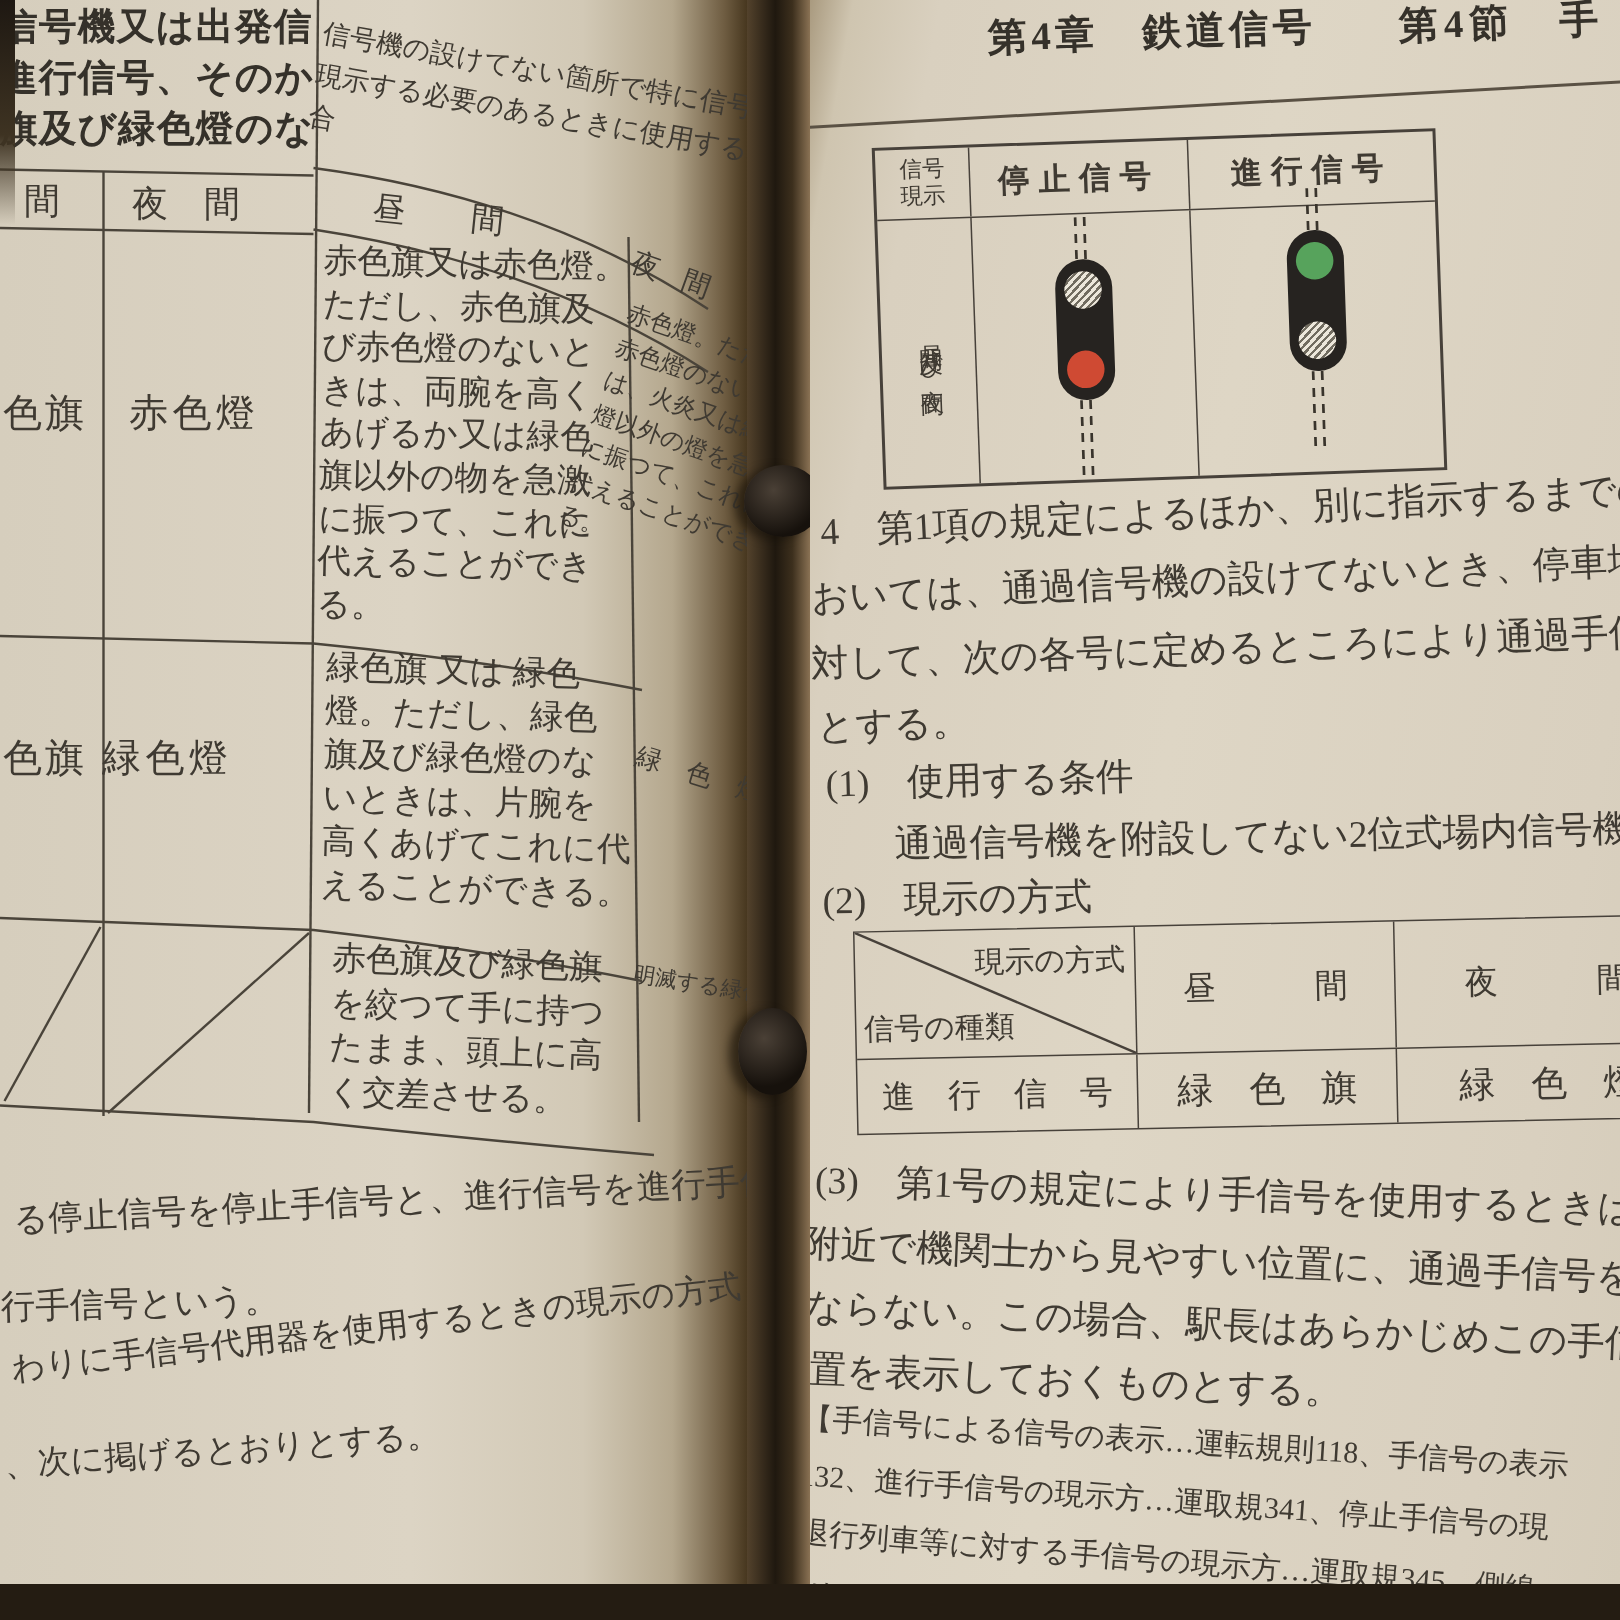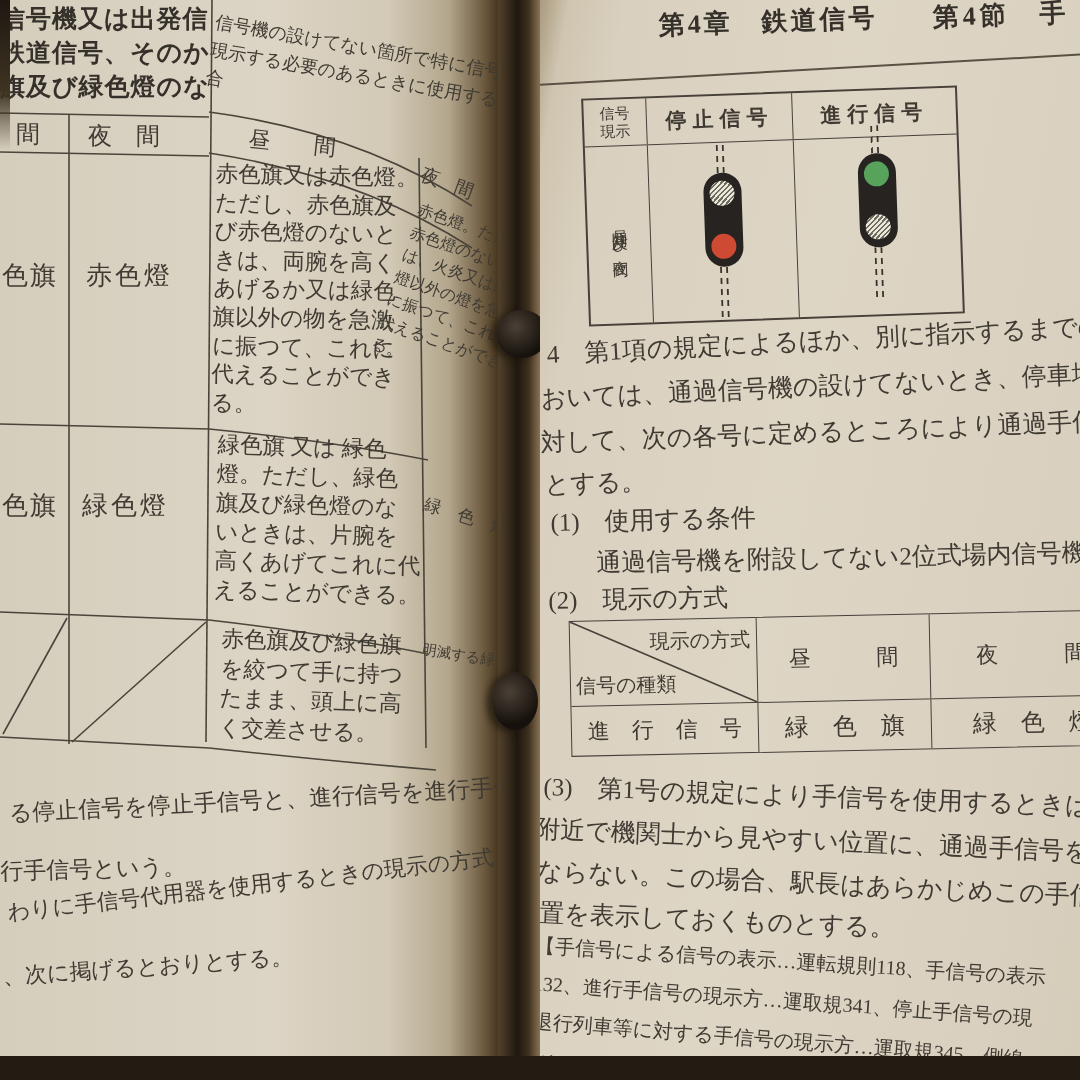--- a/index.html
+++ b/index.html
@@ -83,21 +83,21 @@
         <path d="M0,424 L209,429 Q330,441 428,460"></path>
         <path d="M0,612 L209,620 Q330,634 428,654"></path>
         <path d="M0,737 L209,748 Q340,762 436,770"></path>
         <line x1="3" y1="734" x2="67" y2="618"></line>
         <line x1="72" y1="742" x2="206" y2="622"></line>
       </g>
     </svg>
 
     <div class="blk dark" style="left:0px;top:2px;font-size:25px;line-height:34px;letter-spacing:1px;">
       <div>信号機又は出発信</div>
-      <div>鉄道信号、そのか</div>
+      <div>進行信号、そのか</div>
       <div>旗及び緑色燈のな</div>
     </div>
     <div class="blk ink" style="left:218px;top:8px;font-size:18px;line-height:28px;transform:rotate(10deg);">
       <div>信号機の設けてない箇所で特に信号を</div>
       <div>現示する必要のあるときに使用する場</div>
       <div>合</div>
     </div>
 
     <div class="t ink" style="left:16px;top:118px;font-size:24px;">間</div>
     <div class="t ink" style="left:88px;top:120px;font-size:24px;">夜　間</div>
@@ -121,21 +121,21 @@
       <div>赤色燈。ただし、</div>
       <div>赤色燈のないとき</div>
       <div>は、火炎又は緑色</div>
       <div>燈以外の燈を急激</div>
       <div>に振つて、これに</div>
       <div>代えることができ</div>
       <div>る。</div>
     </div>
 
     <div class="t ink" style="left:2px;top:488px;font-size:26px;letter-spacing:2px;">色旗</div>
-    <div class="t ink" style="left:82px;top:488px;font-size:26px;letter-spacing:3px;">緑色燈</div>
+    <div class="t ink" style="left:68px;top:488px;font-size:26px;letter-spacing:3px;">緑色燈</div>
     <div class="blk ink" style="left:218px;top:430px;font-size:22.5px;line-height:29px;transform:rotate(1.6deg);">
       <div>緑色旗 又は 緑色</div>
       <div>燈。ただし、緑色</div>
       <div>旗及び緑色燈のな</div>
       <div>いときは、片腕を</div>
       <div>高くあげてこれに代</div>
       <div>えることができる。</div>
     </div>
     <div class="t ink" style="left:428px;top:492px;font-size:17.5px;transform:rotate(17deg);">緑　色　燈</div>
 

